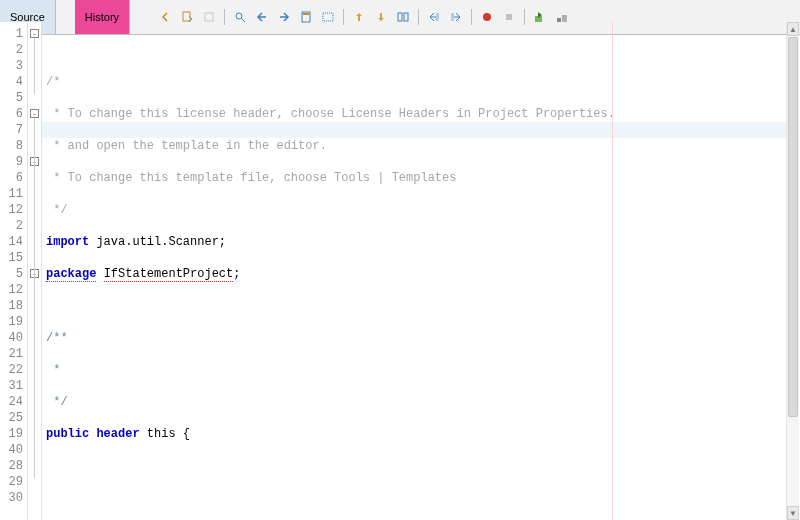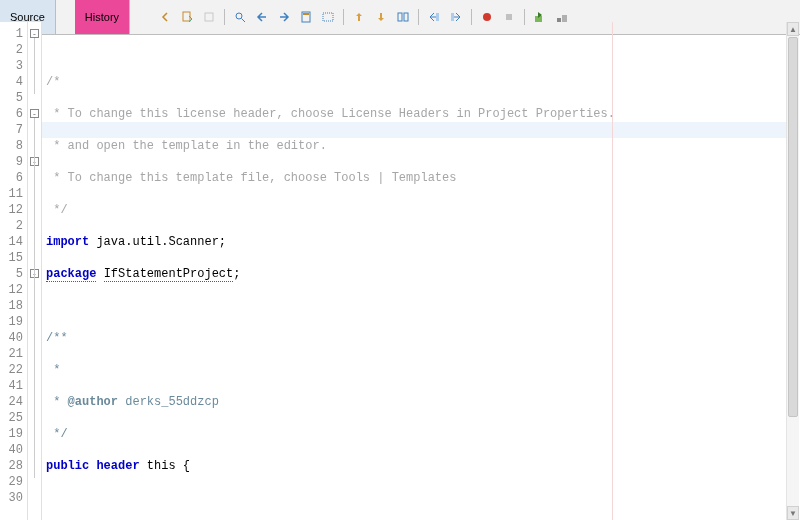--- a/index.html
+++ b/index.html
@@ -157,21 +157,21 @@
       <div class="lnrow">2</div>
       <div class="lnrow">14</div>
       <div class="lnrow">15</div>
       <div class="lnrow">5</div>
       <div class="lnrow">12</div>
       <div class="lnrow">18</div>
       <div class="lnrow">19</div>
       <div class="lnrow">40</div>
       <div class="lnrow">21</div>
       <div class="lnrow">22</div>
-      <div class="lnrow">41</div>
+      <div class="lnrow">31</div>
       <div class="lnrow">24</div>
       <div class="lnrow">25</div>
       <div class="lnrow">19</div>
       <div class="lnrow">40</div>
       <div class="lnrow">28</div>
       <div class="lnrow">29</div>
       <div class="lnrow">30</div>
     </div>
   <div class="folds" id="folds">
       <div class="fold-box" style="top: 7px;">-</div>
@@ -189,21 +189,20 @@
 <div class="lnrow"><span class="cm">/*</span></div>
 <div class="lnrow"><span class="cm"> * To change this license header, choose License Headers in Project Properties.</span></div>
 <div class="lnrow"><span class="cm"> * and open the template in the editor.</span></div>
 <div class="lnrow"><span class="cm"> * To change this template file, choose Tools | Templates</span></div>
 <div class="lnrow"><span class="cm"> */</span></div>
 <div class="lnrow"><span class="kw">import</span><span> java.util.Scanner;</span></div>
 <div class="lnrow"><span class="kw und">package</span><span> </span><span class="und">IfStatementProject</span><span>;</span></div>
 <div class="lnrow"></div>
 <div class="lnrow"><span class="doc">/**</span></div>
 <div class="lnrow"><span class="doc"> *</span></div>
-<div class="lnrow"><span class="doc"> * </span><span class="doc" style="font-weight:bold">@author</span><span class="doc"> derks_55ddzcp</span></div>
 <div class="lnrow"><span class="doc"> */</span></div>
 <div class="lnrow"><span class="kw">public</span><span> </span><span class="kw">header</span><span> this {</span></div>
 <div class="lnrow"></div>
 
 
 
 
 
 
 

